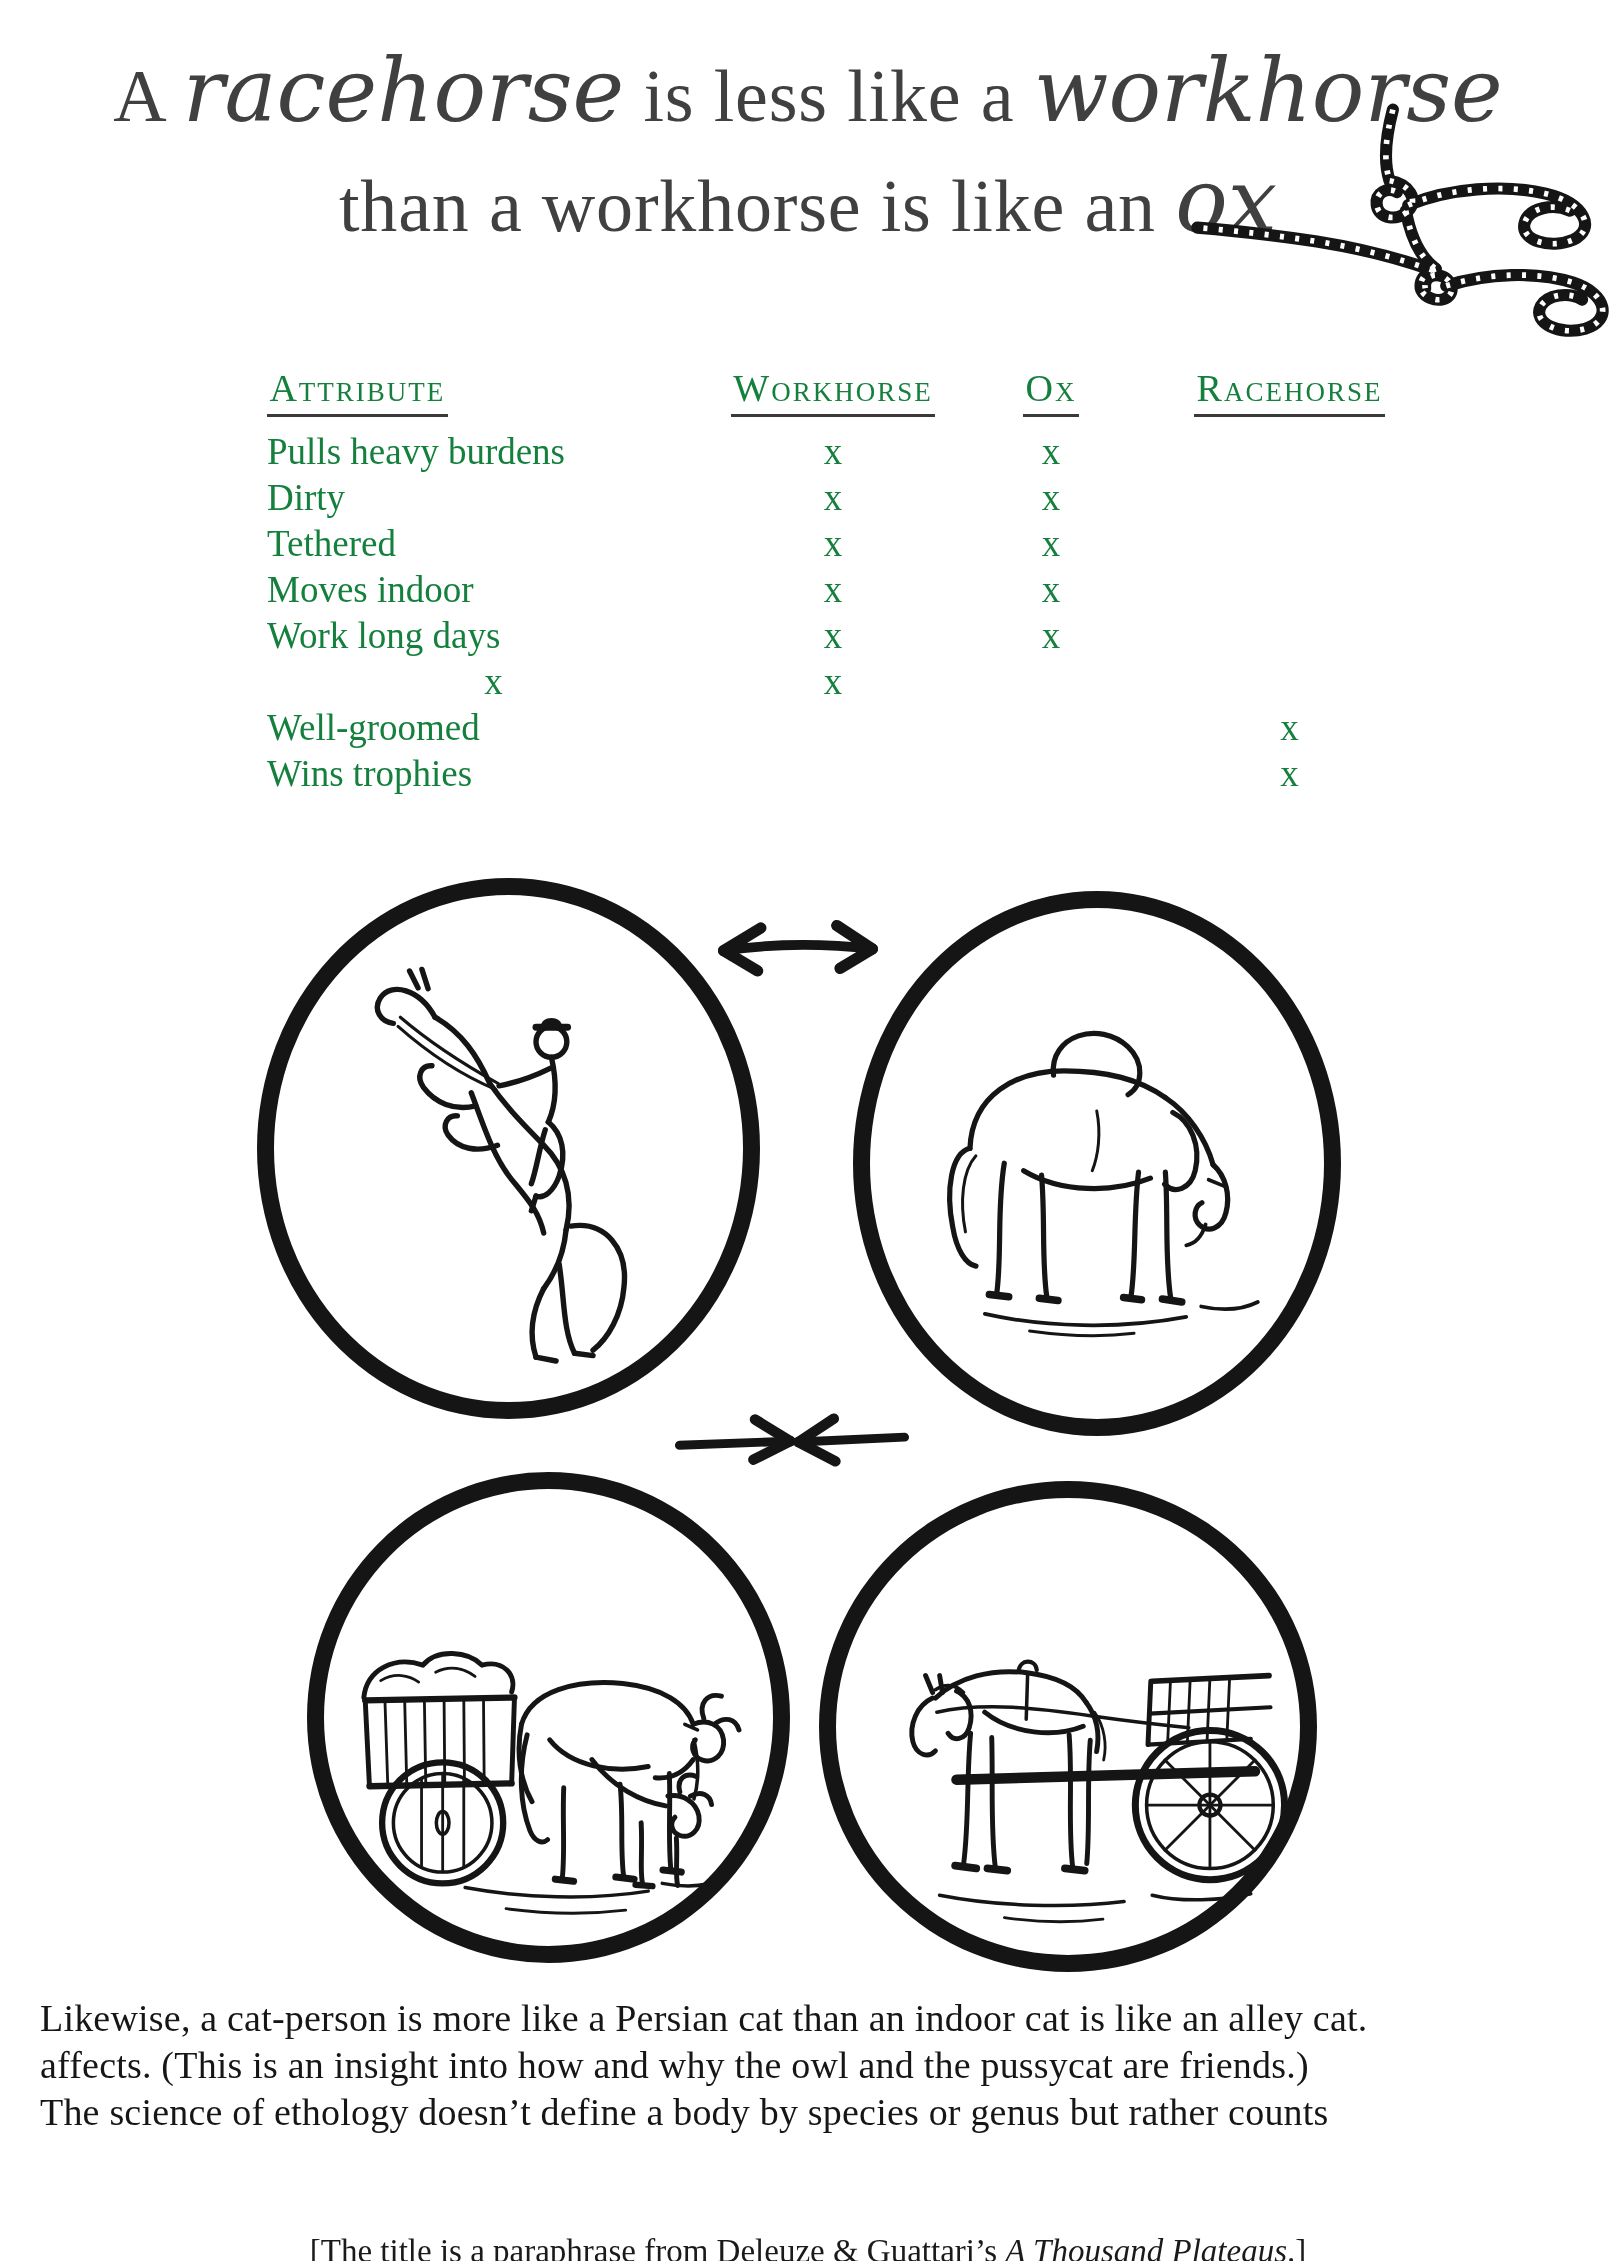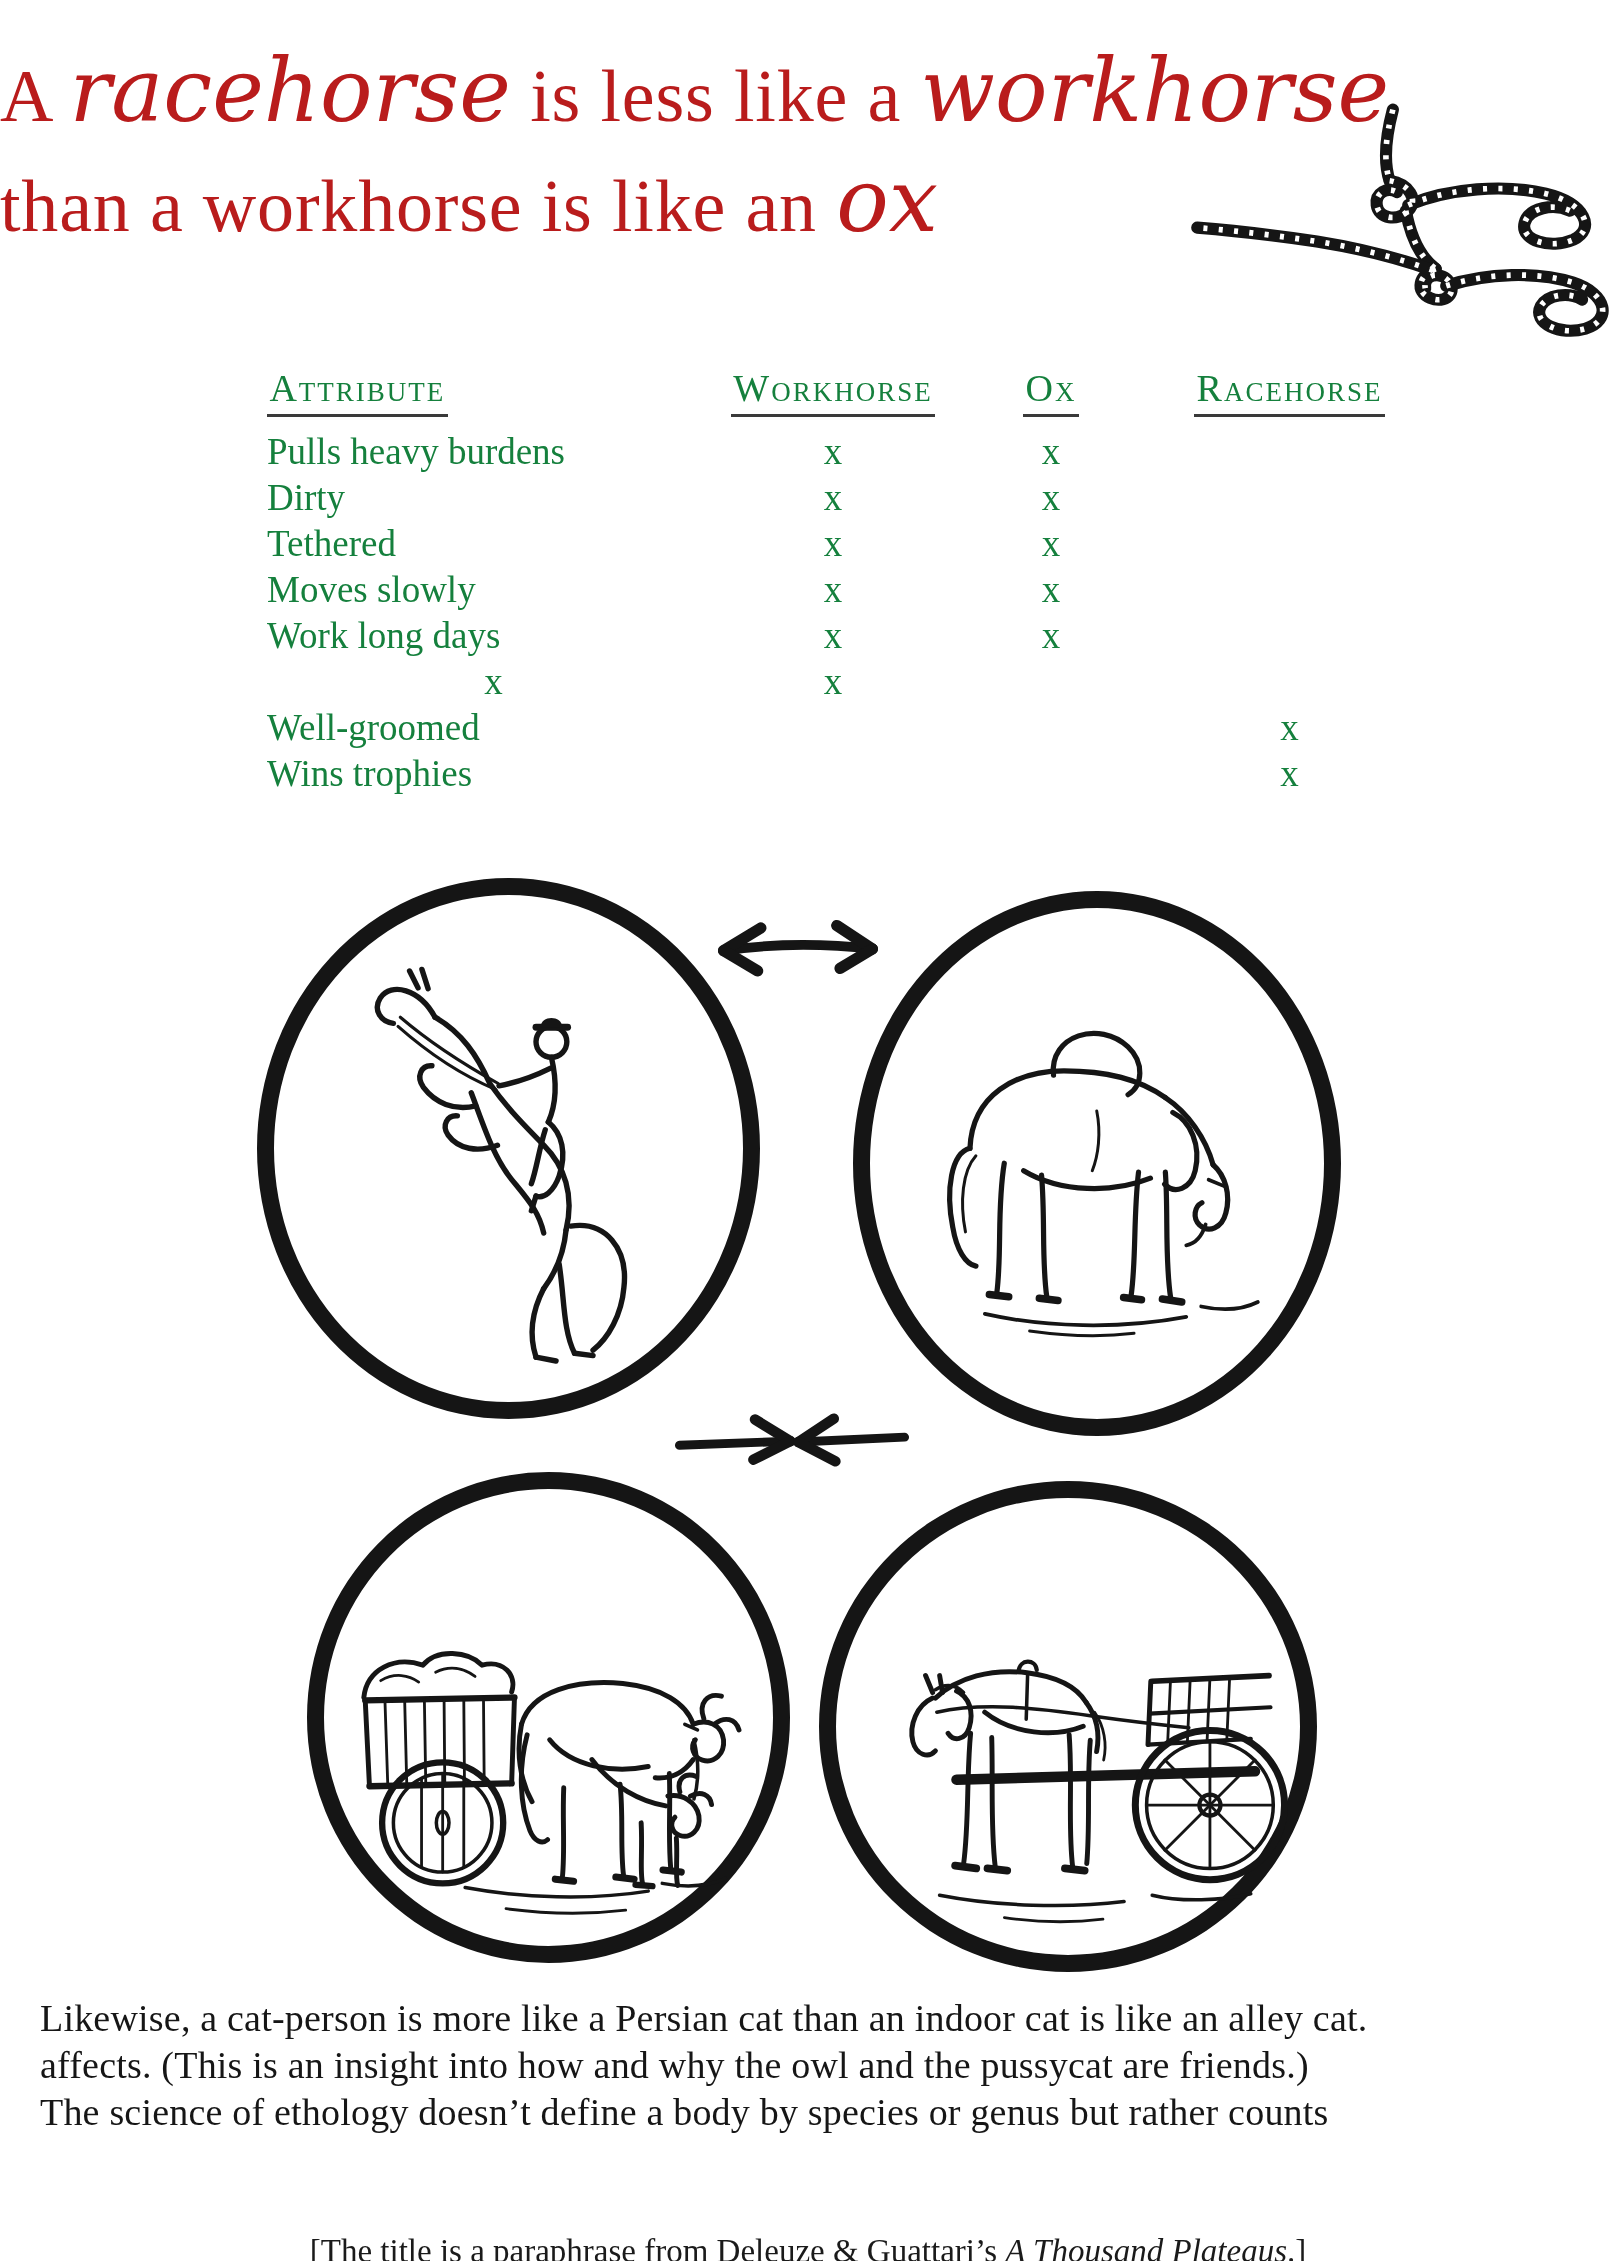--- a/index.html
+++ b/index.html
@@ -4,22 +4,22 @@
 <style>
   html,body{margin:0;padding:0;}
   body{
     width:1616px;height:2261px;position:relative;overflow:hidden;
     background:#ffffff;color:#181818;
     font-family:"Liberation Serif", serif;
   }
   .abs{position:absolute;}
   
   .title{
-    left:0;top:39px;width:1616px;text-align:left;
-    font-size:74px;line-height:105px;letter-spacing:0.8px;color:#b91c1c;
+    left:0;top:39px;width:1616px;text-align:center;
+    font-size:74px;line-height:105px;letter-spacing:0.8px;color:#404040;
     white-space:nowrap;
   }
   .script{
     font-family:"DejaVu Serif", serif;font-style:italic;
     font-size:1.18em;letter-spacing:0;
   }
   
   .attr-table{left:267px;top:354px;width:1156px;font-size:37px;color:#15803d;}
   .thead,.trow{display:grid;grid-template-columns:453px 226px 210px 267px;}
   .thead{align-items:end;height:63px;}
@@ -106,21 +106,21 @@
       <div class="td center">x</div>
       <div class="td center"></div>
     </div>
     <div class="trow">
       <div class="td">Tethered</div>
       <div class="td center">x</div>
       <div class="td center">x</div>
       <div class="td center"></div>
     </div>
     <div class="trow">
-      <div class="td">Moves slowly</div>
+      <div class="td">Moves indoor</div>
       <div class="td center">x</div>
       <div class="td center">x</div>
       <div class="td center"></div>
     </div>
     <div class="trow">
       <div class="td">Work long days</div>
       <div class="td center">x</div>
       <div class="td center">x</div>
       <div class="td center"></div>
     </div>

